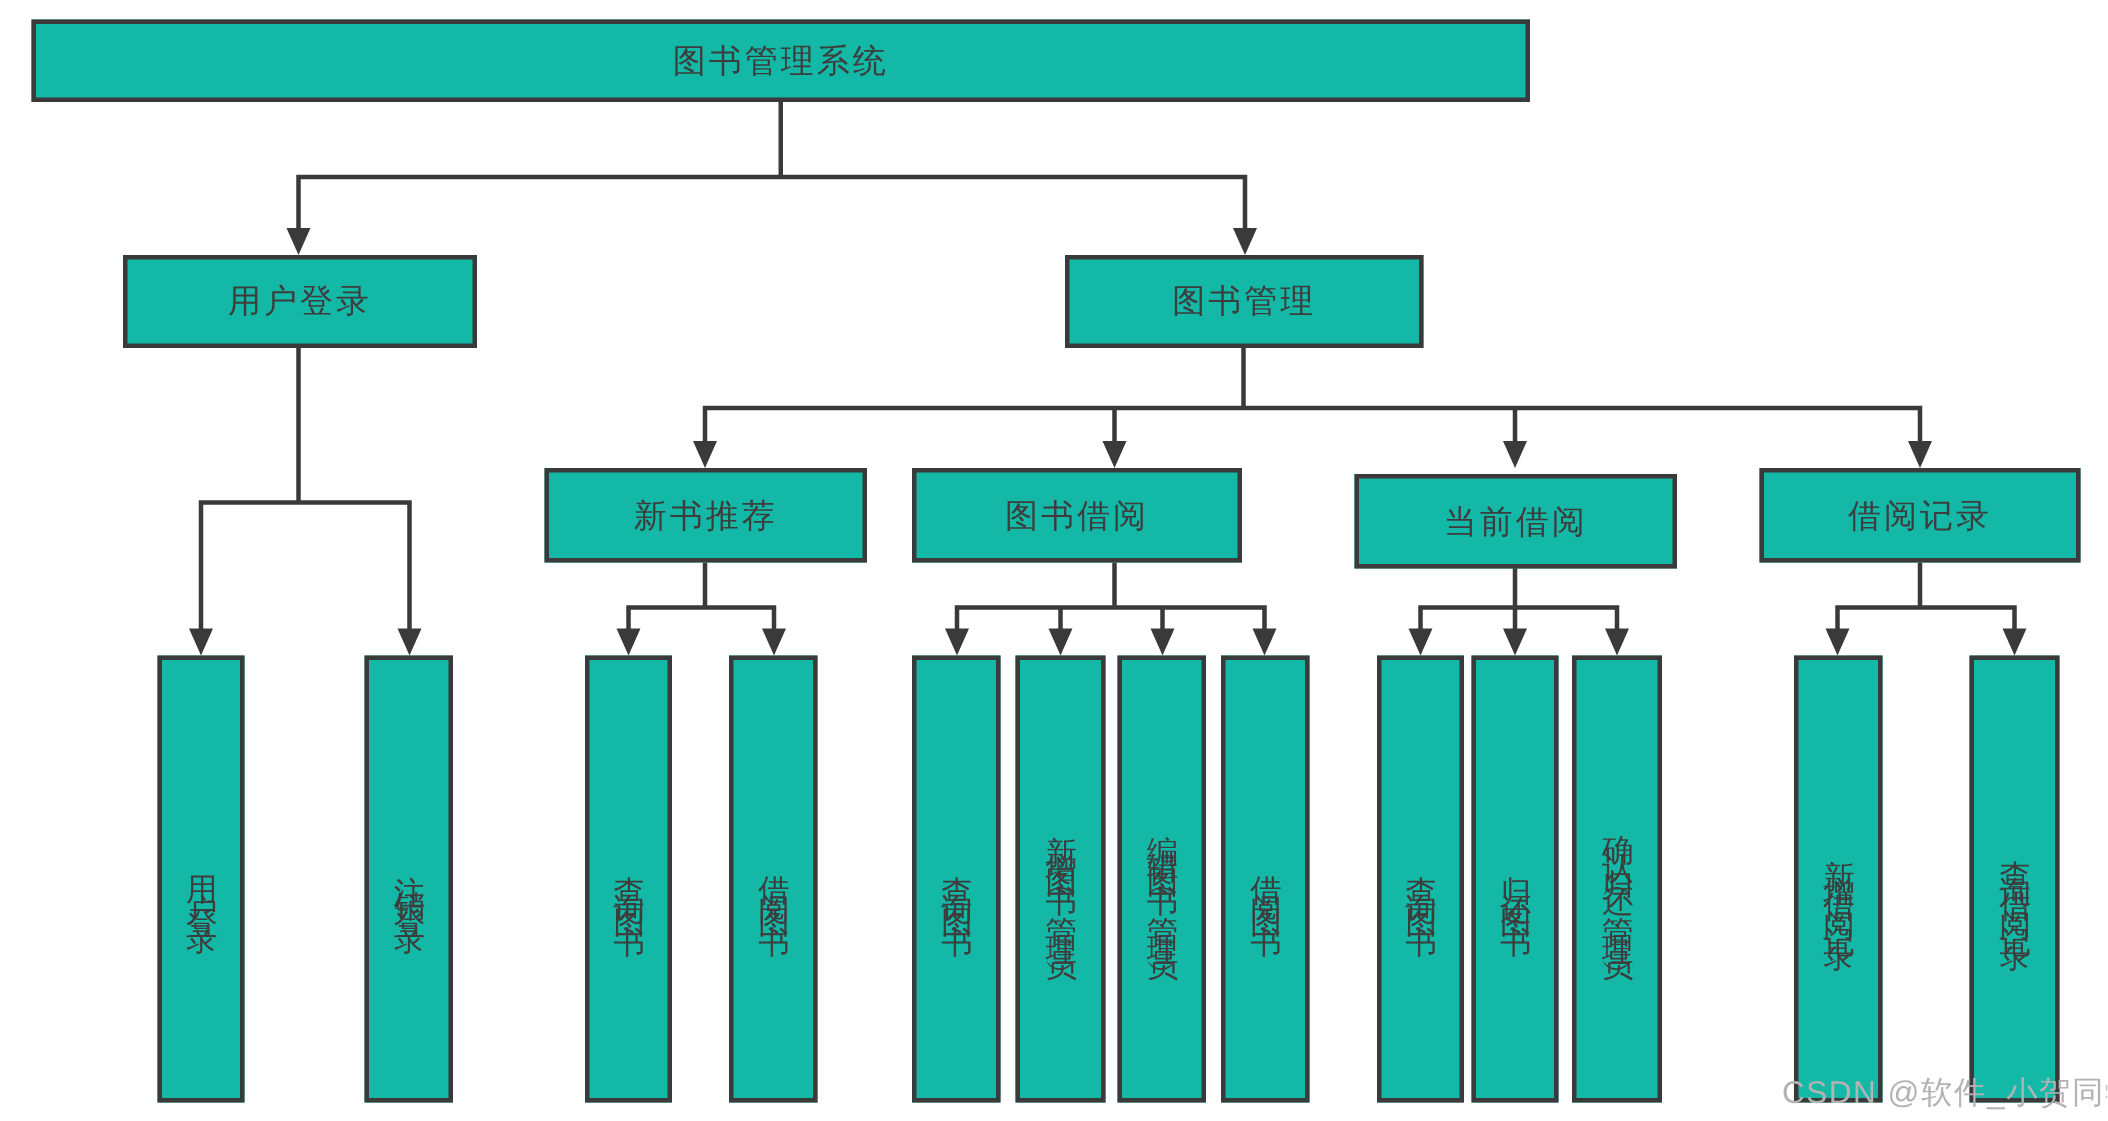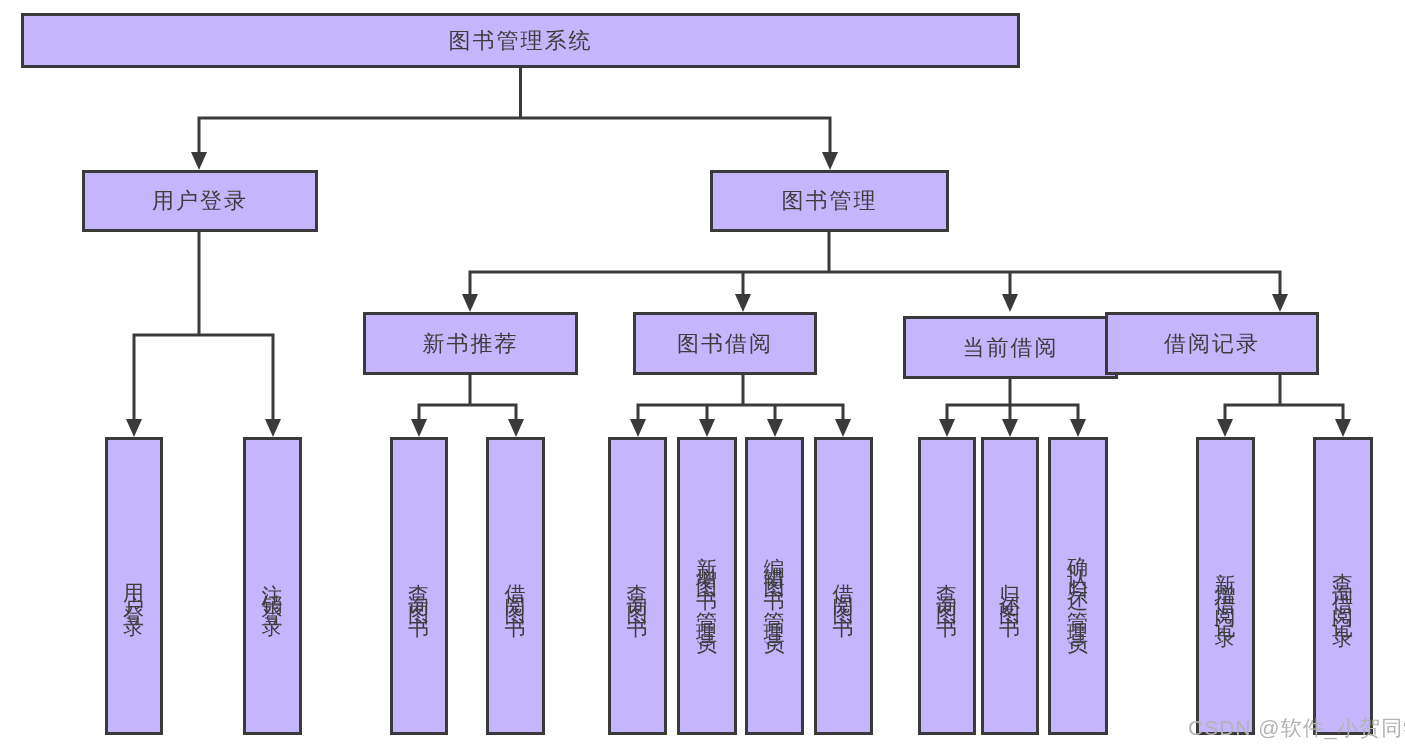--- a/index.html
+++ b/index.html
@@ -11,21 +11,21 @@
   html,body{margin:0;padding:0;background:var(--bg);}
   .canvas{
     position:relative;width:1405px;height:747px;background:var(--bg);
     font-family:"Liberation Sans","DejaVu Sans",sans-serif;
     overflow:hidden;
   }
   .connectors{position:absolute;left:0;top:0;width:1405px;height:747px;z-index:1;}
   .ln{stroke:var(--line);stroke-width:3;fill:none;}
   .ah{fill:var(--line);stroke:none;}
   .box{
-    position:absolute;box-sizing:border-box;background:#c4b5fd;
+    position:absolute;box-sizing:border-box;background:#14b8a6;
     border:3px solid var(--line);
     display:flex;align-items:center;justify-content:center;
     color:var(--text);z-index:2;
   }
   .h{font-size:22px;letter-spacing:2px;white-space:nowrap;}
   .root{font-size:22px;}
   .v{
     writing-mode:vertical-rl;text-orientation:upright;
     font-size:21px;line-height:1;letter-spacing:11px;
     padding-top:6px;
@@ -79,23 +79,23 @@
     <polygon class="ah" points="1217,419 1233,419 1225,437"></polygon>
     <polygon class="ah" points="1335,419 1351,419 1343,437"></polygon>
   </svg>
 
   <div class="box h root" style="left:21px;top:13px;width:999px;height:55px">图书管理系统</div>
 
   <div class="box h" style="left:82px;top:170px;width:236px;height:62px">用户登录</div>
   <div class="box h" style="left:363px;top:312px;width:215px;height:63px">新书推荐</div>
 
   <div class="box h" style="left:710px;top:170px;width:239px;height:62px">图书管理</div>
-  <div class="box h" style="left:633px;top:312px;width:184px;height:63px">图书借阅</div>
+  <div class="box h" style="left:608px;top:312px;width:220px;height:63px">图书借阅</div>
   <div class="box h" style="left:903px;top:316px;width:215px;height:63px">当前借阅</div>
-  <div class="box h" style="left:1105px;top:312px;width:214px;height:63px">借阅记录</div>
+  <div class="box h" style="left:1173px;top:312px;width:214px;height:63px">借阅记录</div>
 
   <div class="box v" style="left:105px;top:437px;width:58px;height:298px">用户登录</div>
   <div class="box v" style="left:243px;top:437px;width:59px;height:298px">注销登录</div>
 
   <div class="box v" style="left:390px;top:437px;width:58px;height:298px">查询图书</div>
   <div class="box v" style="left:486px;top:437px;width:59px;height:298px">借阅图书</div>
 
   <div class="box v" style="left:608px;top:437px;width:59px;height:298px">查询图书</div>
   <div class="box v" style="left:677px;top:437px;width:60px;height:298px">新增图书（管理员）</div>
   <div class="box v" style="left:745px;top:437px;width:59px;height:298px">编辑图书（管理员）</div>

